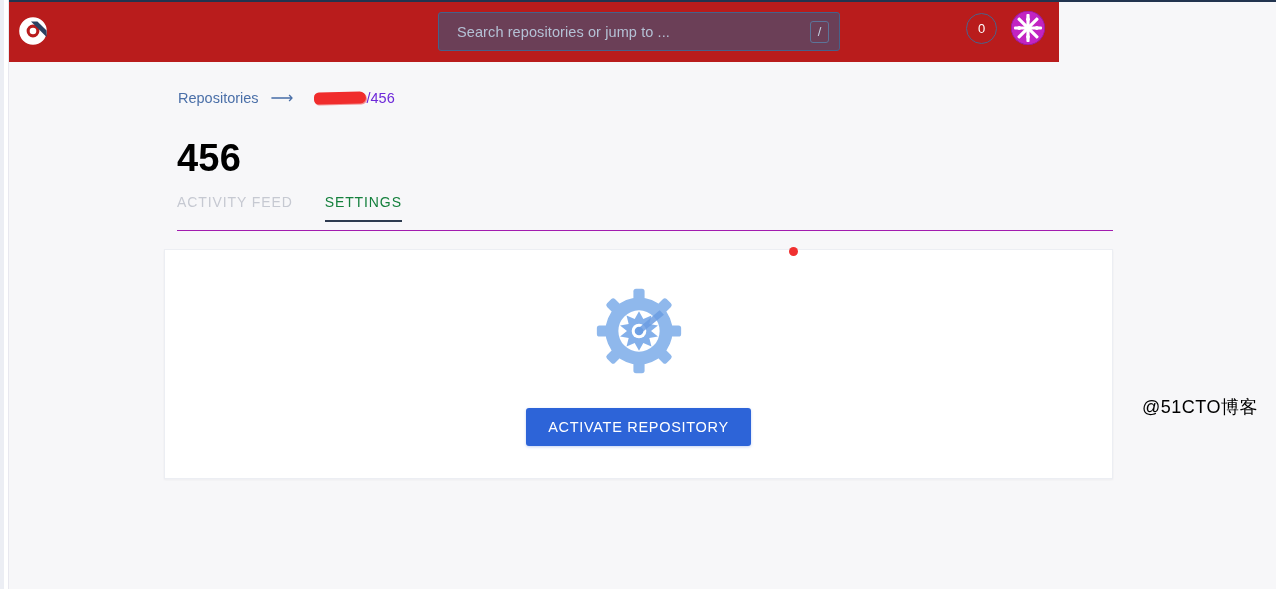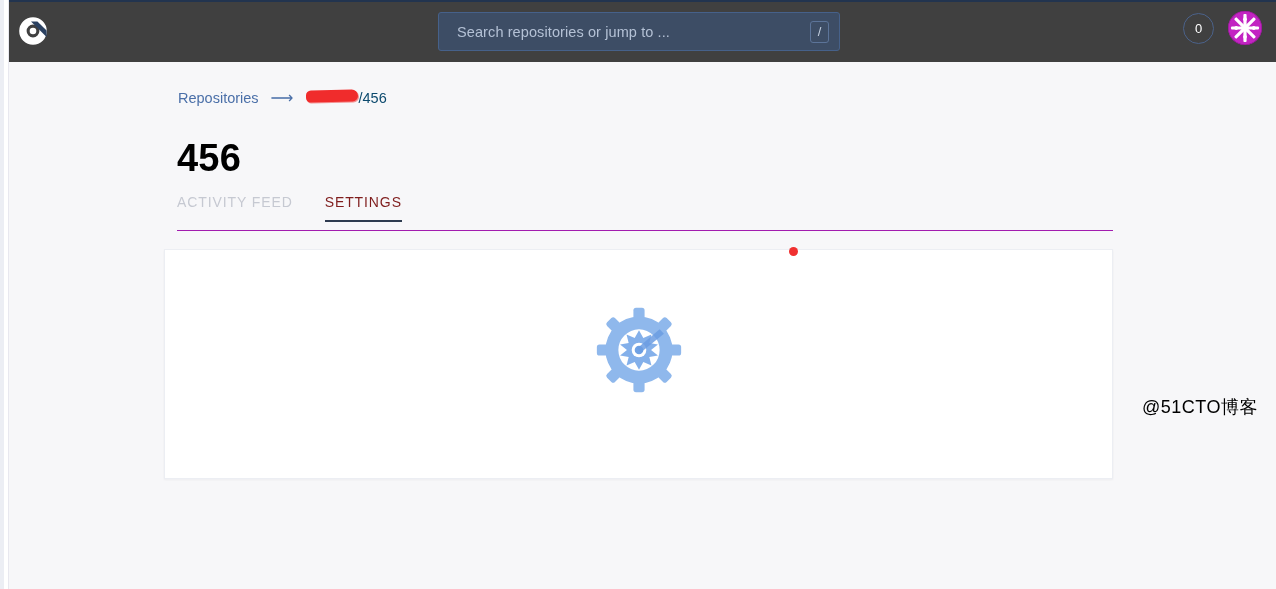--- a/index.html
+++ b/index.html
@@ -27,22 +27,22 @@
   }
   .window-edge-inner {
     position: absolute; left: 0; top: 0;
     width: 4px; height: 589px;
     background: #eceef4;
   }
 
   
   .topnav {
     position: absolute; left: 0; top: 0;
-    width: 1276px; height: 62px;
-    background: #404040;
+    width: 1059px; height: 62px;
+    background: #b91c1c;
     display: flex; align-items: center;
     z-index: 30;
   }
   .topnav-top-line {
     position:absolute; left:0; top:0; width:1276px; height:2px;
     background:#22344f;
   }
   .logo {
     position: absolute; left: 16px; top: 14px;
     width: 34px; height: 34px;
@@ -123,22 +123,22 @@
     text-decoration: none;
     cursor: pointer;
   }
   .crumb-arrow {
     margin: 0 12px;
     color: #4a6fa8;
     font-size: 16px;
     line-height: 1;
   }
   .crumb-current {
-    color: #0c4a6e;
-    display: flex; 
+    color: #6d28d9;
+    display: flex; align-items: center; margin-left: 8px;
   }
   .redacted {
     display: inline-block;
     width: 52px; height: 12px;
     background: #f02c2c;
     border-radius: 7px 9px 8px 6px;
     margin-right: 1px;
     transform: rotate(-1.2deg);
     box-shadow: 1px 1px 0 rgba(240,44,44,0.5);
   }
@@ -161,21 +161,21 @@
     font-size: 14px;
     letter-spacing: 0.9px;
     padding: 0 0 11px 0;
     margin-right: 32px;
     cursor: pointer;
     position: relative;
     background: none; border: none;
     font-family: "Liberation Sans", sans-serif;
   }
   .tab.inactive { color: #c6c9d2; }
-  .tab.active { color: #7f1d1d; }
+  .tab.active { color: #15803d; }
   .tab.active::after {
     content: "";
     position: absolute;
     left: 0; right: 0; bottom: -1px;
     height: 2px;
     background: #2e3b50;
   }
 
   .card {
     position: absolute; left: 164px; top: 187px;
@@ -316,20 +316,21 @@
                 <path d="M0,-23 L5,-14 L14.5,-18 L12,-8 L22,-6.5 L14,0 L22,6.5 L12,8 L14.5,18 L5,14 L0,23 L-5,14 L-14.5,18 L-12,8 L-22,6.5 L-14,0 L-22,-6.5 L-12,-8 L-14.5,-18 L-5,-14 Z" fill="#79a9e8" opacity="0.92"></path>
                 <circle cx="0" cy="0" r="8.5" fill="#ffffff"></circle>
                 <circle cx="0" cy="0" r="5" fill="#6fa1e4"></circle>
               </g>
 
               <path d="M48 48 L74 26 L79 31 L52 53 Z" fill="#6b9ce2" opacity="0.85"></path>
             </g>
           </svg>
         </div>
 
+        <button class="activate-btn">ACTIVATE REPOSITORY</button>
       </div>
     </div>
 
     <div class="watermark">@51CTO博客</div>
   </div>
 
   <div class="red-dot"></div>
 </div>
 
 </body></html>

